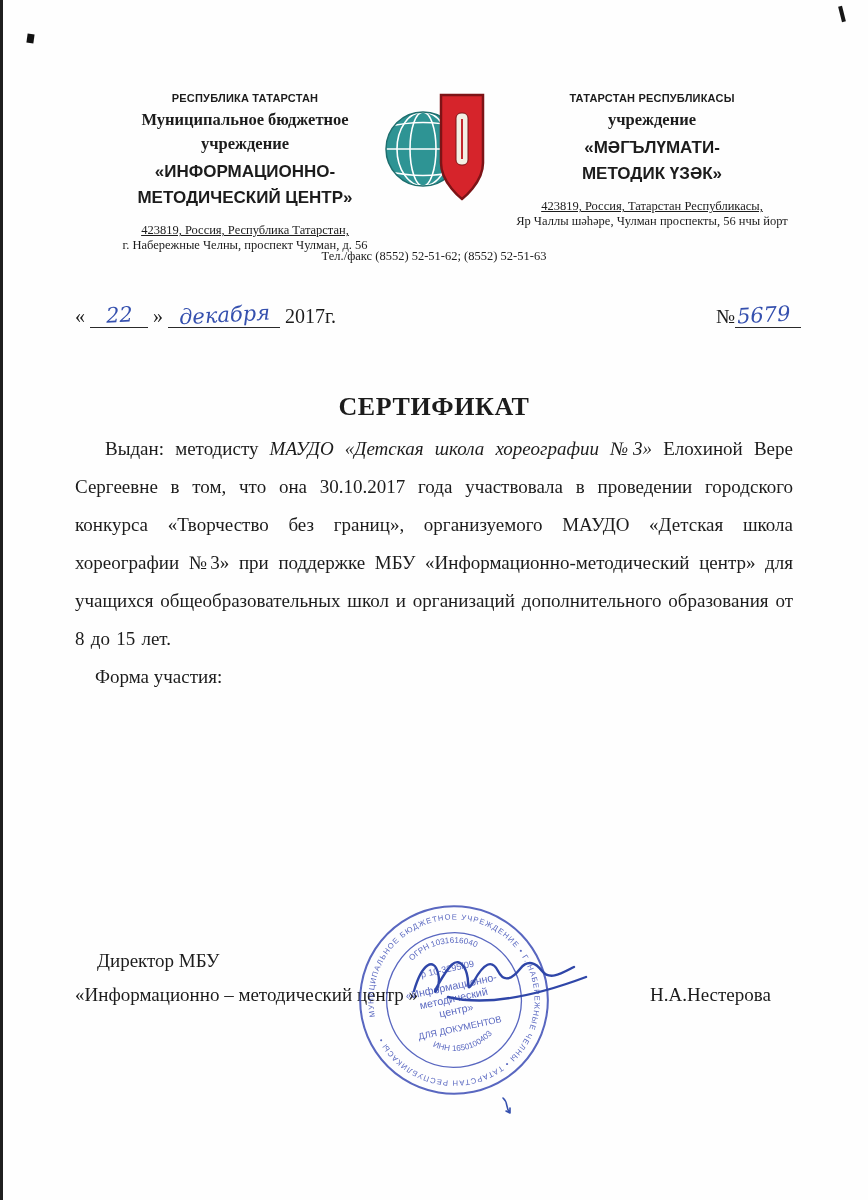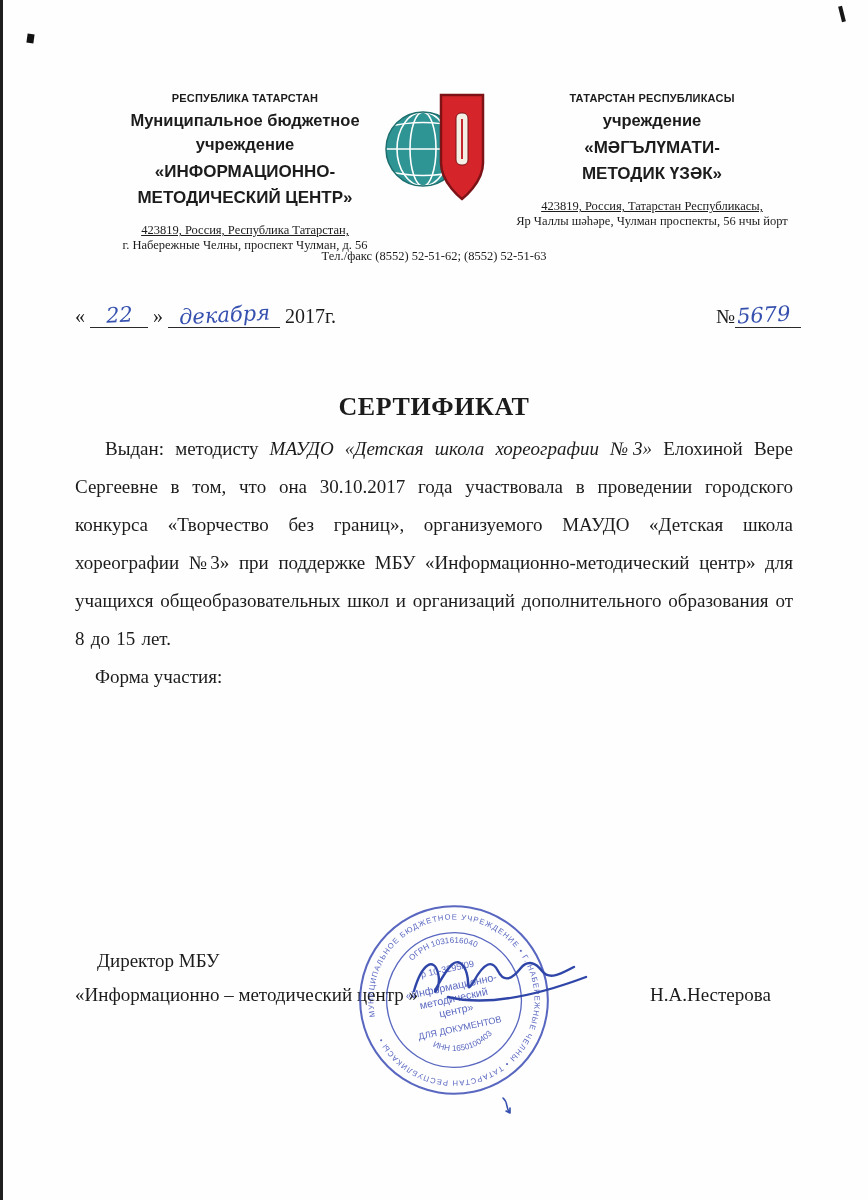--- a/index.html
+++ b/index.html
@@ -12,21 +12,21 @@
   
   .edge-line{position:absolute;left:0;top:0;width:3px;height:1200px;background:#1f1f1f;}
   .mark-tl{position:absolute;left:27px;top:34px;width:7px;height:9px;background:#111;transform:rotate(8deg);}
   .mark-tr{position:absolute;left:840px;top:6px;width:4px;height:16px;background:#161616;transform:rotate(-14deg);}
 
   
   .org{position:absolute;text-align:center;}
   .org-left{left:95px;top:88px;width:300px;}
   .org-right{left:482px;top:88px;width:340px;}
   .country{font-family:"Liberation Sans",sans-serif;font-weight:bold;font-size:11px;line-height:20px;letter-spacing:.2px;}
-  .orgline{font-family:Liberation Sans, sans-serif;font-weight:bold;font-size:16.5px;line-height:24px;}
+  .orgline{font-family:Liberation Serif, serif;font-weight:bold;font-size:16.5px;line-height:24px;}
   .orgname{font-family:"Liberation Sans",sans-serif;font-weight:bold;font-size:17px;line-height:26px;}
   .orgname-first{margin-top:3px;}
   .addr{font-size:12.5px;line-height:15px;}
   .addr-first{margin-top:12px;text-decoration:underline;}
   .logo{position:absolute;left:383px;top:85px;width:108px;height:128px;}
   .phone{position:absolute;left:0;top:249px;width:868px;text-align:center;font-size:12.5px;}
 
   
   .dateline{position:absolute;left:75px;top:303px;font-size:20px;}
   .numberline{position:absolute;left:716px;top:303px;font-size:20px;}

